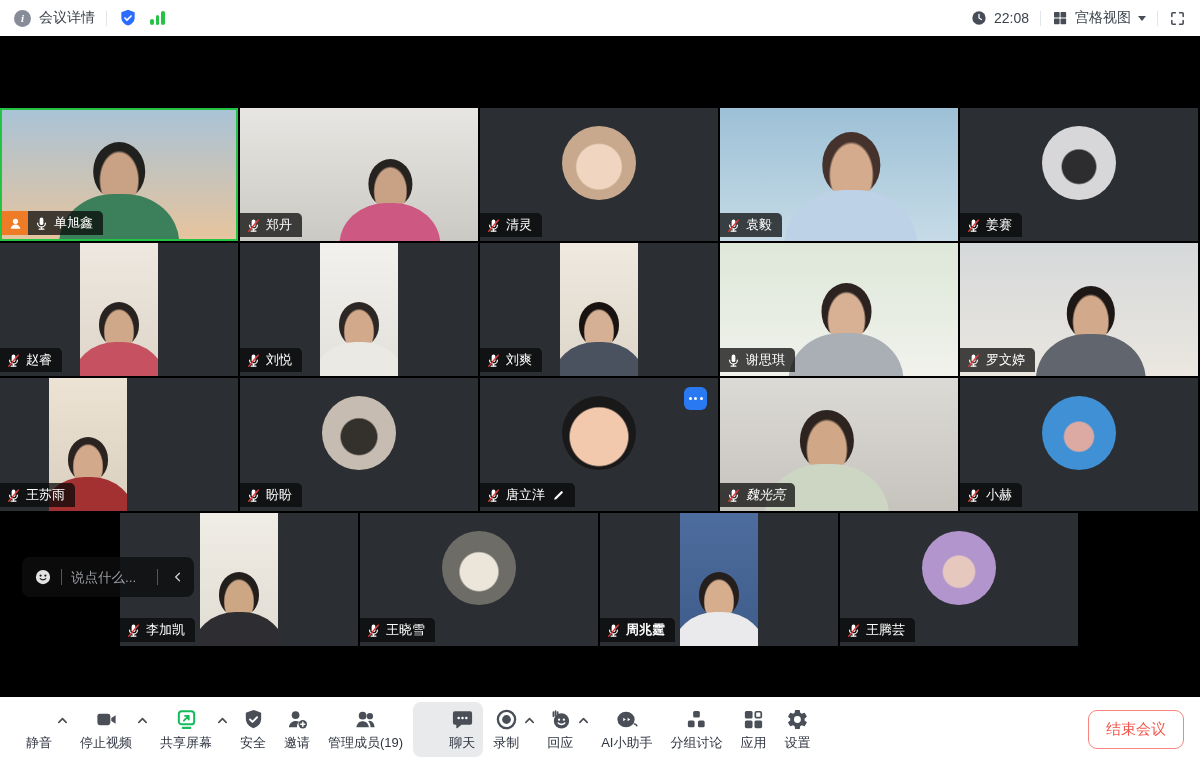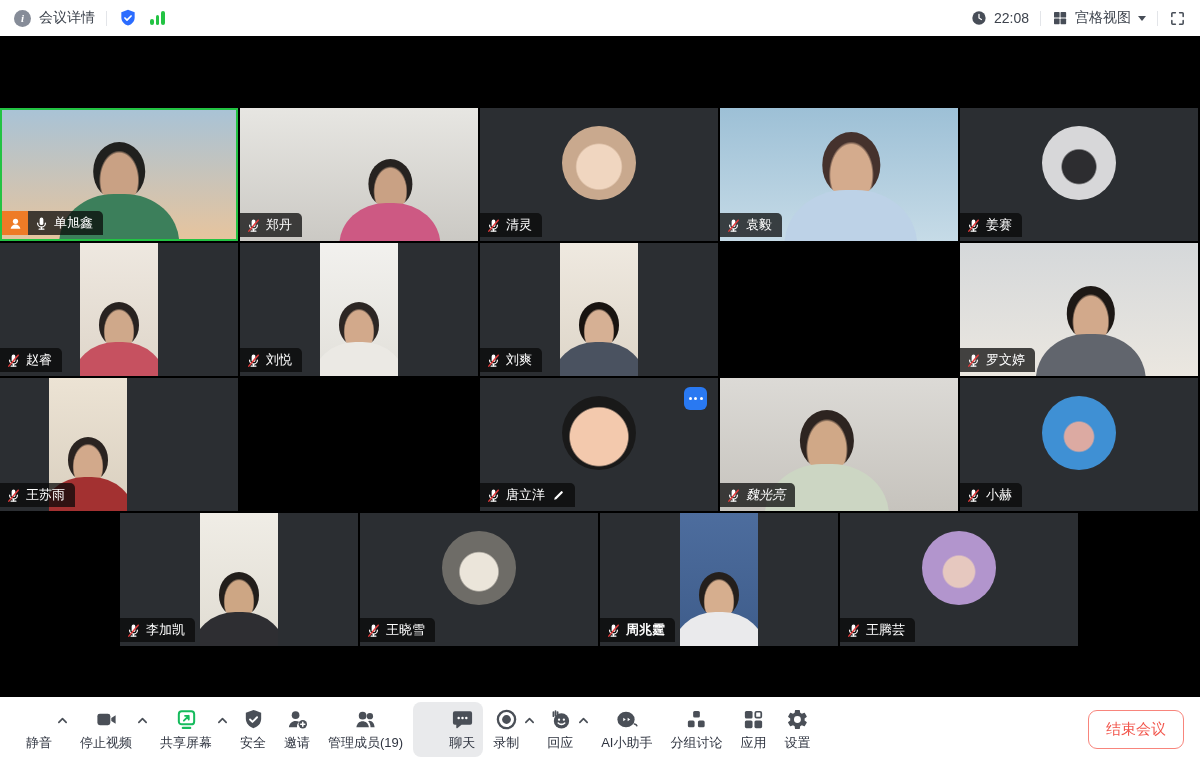--- a/index.html
+++ b/index.html
@@ -118,20 +118,38 @@
       <span class="vdiv"></span>
       <span class="tb-icon">
         <svg width="17" height="17" viewBox="0 0 24 24" fill="none" stroke="#474d57" stroke-width="2.2" stroke-linecap="round" stroke-linejoin="round">
             <path d="M4 9V5.2A1.2 1.2 0 0 1 5.2 4H9M15 4h3.8A1.2 1.2 0 0 1 20 5.2V9M20 15v3.8a1.2 1.2 0 0 1-1.2 1.2H15M9 20H5.2A1.2 1.2 0 0 1 4 18.8V15"></path>
           </svg>
       </span>
     </div>
   </div>
 
   <div class="stage">
+    <div class="chatpill">
+      <span class="emoji">
+        <svg viewBox="0 0 24 24" width="18" height="18">
+            <circle cx="12" cy="12" r="9.5" fill="#e3e3e3"></circle>
+            <circle cx="8.8" cy="10" r="1.5" fill="#1c1c1c"></circle>
+            <circle cx="15.2" cy="10" r="1.5" fill="#1c1c1c"></circle>
+            <path d="M8.3 14.2a5 5 0 0 0 7.4 0" stroke="#1c1c1c" stroke-width="1.6" fill="none" stroke-linecap="round"></path>
+          </svg>
+      </span>
+      <span class="cdiv"></span>
+      <input placeholder="说点什么..." style="">
+      <span class="cdiv"></span>
+      <span class="chevl">
+        <svg viewBox="0 0 24 24" width="14" height="14">
+            <path d="M14.5 5.5L8 12l6.5 6.5" fill="none" stroke="#cfcfcf" stroke-width="2.2" stroke-linecap="round" stroke-linejoin="round"></path>
+          </svg>
+      </span>
+    </div>
   <div class="tile active" style="left: 0px; top: 72px;">
     <div class="visual" style="background: linear-gradient(rgb(169, 195, 214), rgb(230, 196, 158));">
           <div class="person" style="left: 50%; transform: translateX(-50%);">
             <div style="width: 52px; height: 58.24px; border-radius: 50% 50% 48% 48%; background: radial-gradient(at 50% 66%, rgb(201, 161, 132) 50%, rgb(32, 32, 30) 55%);"></div>
             <div style="width: 119.6px; height: 49.4px; margin-top: -6.24px; border-radius: 46% 46% 0px 0px / 100% 100% 0px 0px; background: rgb(60, 127, 91);"></div>
           </div>
         </div>
 
     <div class="badges">
       <span class="host">
@@ -322,20 +340,44 @@
                 <line x1="12" y1="17.7" x2="12" y2="20.4" stroke="currentColor" stroke-width="2" stroke-linecap="round"></line>
                 <line x1="8.2" y1="21" x2="15.8" y2="21" stroke="currentColor" stroke-width="2" stroke-linecap="round"></line>
                 <line x1="4.5" y1="21" x2="19.5" y2="3.5" stroke="#e23b3b" stroke-width="2.4" stroke-linecap="round"></line>
               </svg>
             </span>
         <span class="pname">刘爽</span>
 
       </span>
     </div>
   </div>
+      <div class="tile" style="left: 720px; top: 207px;">
+    <div class="visual" style="background: linear-gradient(rgb(221, 231, 216), rgb(241, 242, 236));">
+          <div class="person" style="left: 53%; transform: translateX(-50%);">
+            <div style="width: 50px; height: 56px; border-radius: 50% 50% 48% 48%; background: radial-gradient(at 50% 66%, rgb(216, 176, 147) 50%, rgb(44, 35, 32) 55%);"></div>
+            <div style="width: 115px; height: 47.5px; margin-top: -6px; border-radius: 46% 46% 0px 0px / 100% 100% 0px 0px; background: rgb(169, 175, 181);"></div>
+          </div>
+        </div>
+
+    <div class="badges">
+
+      <span class="nbadge">
+        <span class="mic">
+              <svg viewBox="0 0 24 24">
+                <rect x="9" y="2.5" width="6" height="12" rx="3" fill="currentColor"></rect>
+                <path d="M5.8 11.5a6.2 6.2 0 0 0 12.4 0" fill="none" stroke="currentColor" stroke-width="2" stroke-linecap="round"></path>
+                <line x1="12" y1="17.7" x2="12" y2="20.4" stroke="currentColor" stroke-width="2" stroke-linecap="round"></line>
+                <line x1="8.2" y1="21" x2="15.8" y2="21" stroke="currentColor" stroke-width="2" stroke-linecap="round"></line>
+              </svg>
+            </span>
+        <span class="pname">谢思琪</span>
+
+      </span>
+    </div>
+  </div>
       <div class="tile" style="left: 960px; top: 207px;">
     <div class="visual" style="background: linear-gradient(rgb(213, 216, 218), rgb(235, 231, 224));">
           <div class="person" style="left: 55%; transform: translateX(-50%);">
             <div style="width: 48px; height: 53.76px; border-radius: 50% 50% 48% 48%; background: radial-gradient(at 50% 66%, rgb(210, 169, 139) 50%, rgb(29, 24, 21) 55%);"></div>
             <div style="width: 110.4px; height: 45.6px; margin-top: -5.76px; border-radius: 46% 46% 0px 0px / 100% 100% 0px 0px; background: rgb(97, 101, 109);"></div>
           </div>
         </div>
 
     <div class="badges">
 
@@ -370,20 +412,42 @@
         <span class="mic">
               <svg viewBox="0 0 24 24">
                 <rect x="9" y="2.5" width="6" height="12" rx="3" fill="currentColor"></rect>
                 <path d="M5.8 11.5a6.2 6.2 0 0 0 12.4 0" fill="none" stroke="currentColor" stroke-width="2" stroke-linecap="round"></path>
                 <line x1="12" y1="17.7" x2="12" y2="20.4" stroke="currentColor" stroke-width="2" stroke-linecap="round"></line>
                 <line x1="8.2" y1="21" x2="15.8" y2="21" stroke="currentColor" stroke-width="2" stroke-linecap="round"></line>
                 <line x1="4.5" y1="21" x2="19.5" y2="3.5" stroke="#e23b3b" stroke-width="2.4" stroke-linecap="round"></line>
               </svg>
             </span>
         <span class="pname">王苏雨</span>
+
+      </span>
+    </div>
+  </div>
+      <div class="tile" style="left: 240px; top: 342px;">
+    <div class="visual">
+          <div class="avatar" style="background: radial-gradient(circle at 50% 55%, rgb(52, 48, 44) 32%, rgb(198, 188, 177) 35%);"></div>
+        </div>
+
+    <div class="badges">
+
+      <span class="nbadge">
+        <span class="mic">
+              <svg viewBox="0 0 24 24">
+                <rect x="9" y="2.5" width="6" height="12" rx="3" fill="currentColor"></rect>
+                <path d="M5.8 11.5a6.2 6.2 0 0 0 12.4 0" fill="none" stroke="currentColor" stroke-width="2" stroke-linecap="round"></path>
+                <line x1="12" y1="17.7" x2="12" y2="20.4" stroke="currentColor" stroke-width="2" stroke-linecap="round"></line>
+                <line x1="8.2" y1="21" x2="15.8" y2="21" stroke="currentColor" stroke-width="2" stroke-linecap="round"></line>
+                <line x1="4.5" y1="21" x2="19.5" y2="3.5" stroke="#e23b3b" stroke-width="2.4" stroke-linecap="round"></line>
+              </svg>
+            </span>
+        <span class="pname">盼盼</span>
 
       </span>
     </div>
   </div>
       <div class="tile" style="left: 480px; top: 342px;">
     <div class="visual">
           <div class="avatar" style="background: radial-gradient(circle at 50% 55%, rgb(243, 201, 173) 52%, rgb(25, 25, 25) 55%);"></div>
         </div>
     <button class="more">
           <b>

